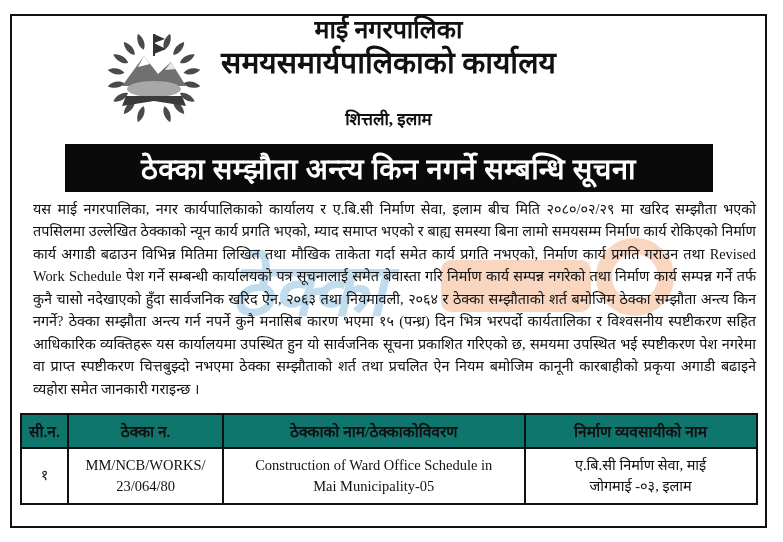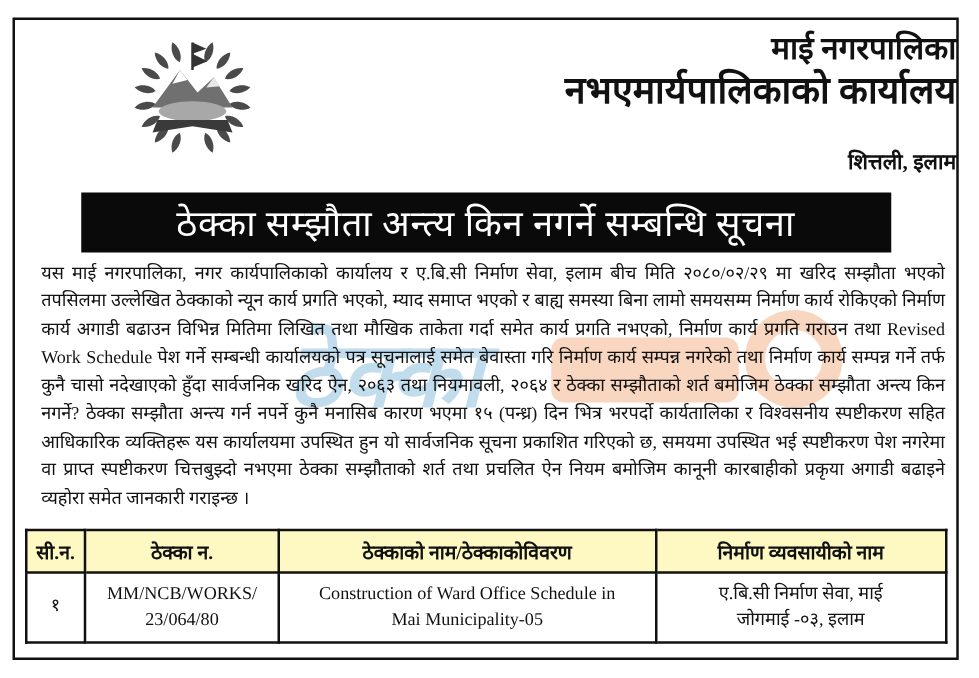--- a/index.html
+++ b/index.html
@@ -1,46 +1,46 @@
 <!DOCTYPE html>
 <html><head>
 <meta charset="utf-8">
 <style>
   html,body{margin:0;padding:0;background:#ffffff;}
   body{width:783px;height:542px;position:relative;overflow:hidden;
        font-family:"Liberation Serif", serif;color:#111;}
   .sheet{position:absolute;left:10px;top:14px;width:757px;height:514px;
          border:2.5px solid #111;box-sizing:border-box;background:#ffffff;}
   
-  .hdr{position:relative;text-align:right;padding-top:10px;}
+  .hdr{position:relative;text-align:center;}
   .emblem{position:absolute;left:92px;top:10px;width:100px;height:100px;}
   .t1{font-size:25px;font-weight:bold;line-height:1.15;}
   .t2{font-size:30px;font-weight:bold;line-height:1.2;}
   .t3{font-size:17px;font-weight:bold;margin-top:26px;}
   
   .banner{margin:14px auto 0 auto;width:648px;height:48px;background:#0a0a0a;
           color:#ffffff;display:flex;align-items:center;justify-content:center;}
-  .banner span{font-size:29px;font-weight:normal;letter-spacing:0.5px;}
+  .banner span{font-size:29px;font-weight:bold;letter-spacing:0.5px;}
   .pub{ text-align:center;font-size:15px;font-weight:bold;margin-top:8px;}
   
   .bodywrap{position:relative;margin:6px 9px 0 9px;}
   .watermark{position:absolute;left:0;top:0;width:100%;height:100%;z-index:0;
              pointer-events:none;overflow:hidden;font-style:italic;}
   .wm-blue{position:absolute;left:210px;top:40px;font-size:72px;font-weight:bold;
            color:#b7d6e9;opacity:0.85;font-family:"Liberation Serif",serif;}
   .wm-bar1{position:absolute;left:420px;top:62px;width:150px;height:52px;
            background:#f6c8ab;opacity:0.75;border-radius:10px;}
   .wm-ring{position:absolute;left:575px;top:40px;width:78px;height:78px;
            border:16px solid #f6c8ab;opacity:0.75;border-radius:50%;box-sizing:border-box;}
   .para{position:relative;z-index:1;font-size:14.4px;line-height:1.56;
         text-align:justify;margin-left:12px;}
   
   .tbl{width:738px;margin:13px auto 0 auto;border-collapse:collapse;}
   .tbl th,.tbl td{border:2px solid #111;text-align:center;vertical-align:middle;}
-  .tbl th{font-size:15.5px;font-weight:bold;height:30px;background:#fef9c3;}
+  .tbl th{font-size:15.5px;font-weight:bold;height:30px;background:#0f766e;}
   .tbl td{height:52px;font-size:14.5px;line-height:1.45;}
   .c-sn{width:6.5%;}
   .c-no{width:21%;}
   .c-name{width:41%;}
   .c-contractor{width:31.5%;}
 </style>
 </head>
 <body>
 
 <div class="sheet">
@@ -73,21 +73,21 @@
         <path d="M50,8 l11,5 -11,4 Z" fill="#333"></path>
         <path d="M50,17 l12,6 -12,5 Z" fill="#333"></path>
         <path d="M18,60 L40,30 L54,48 L67,36 L82,60 Z" fill="#707070"></path>
         <path d="M40,30 L46,38 L34,41 Z" fill="#ffffff"></path>
         <path d="M67,36 L72,43 L61,44 Z" fill="#e8e8e8"></path>
         <ellipse cx="50" cy="63" rx="27" ry="8" fill="#a8a8a8"></ellipse>
         <path d="M22,70 L78,70 L82,80 L50,75 L18,80 Z" fill="#3a3a3a"></path>
       </svg>
     </span>
     <div class="t1">माई नगरपालिका</div>
-    <div class="t2">नभएमार्यपालिकाको कार्यालय</div>
+    <div class="t2">समयसमार्यपालिकाको कार्यालय</div>
     <div class="t3">शित्तली, इलाम</div>
   </div>
 
   <div class="banner">
     <span>ठेक्का सम्झौता अन्त्य किन नगर्ने सम्बन्धि सूचना</span>
   </div>
 
 
   <div class="bodywrap">
     <div class="watermark">

